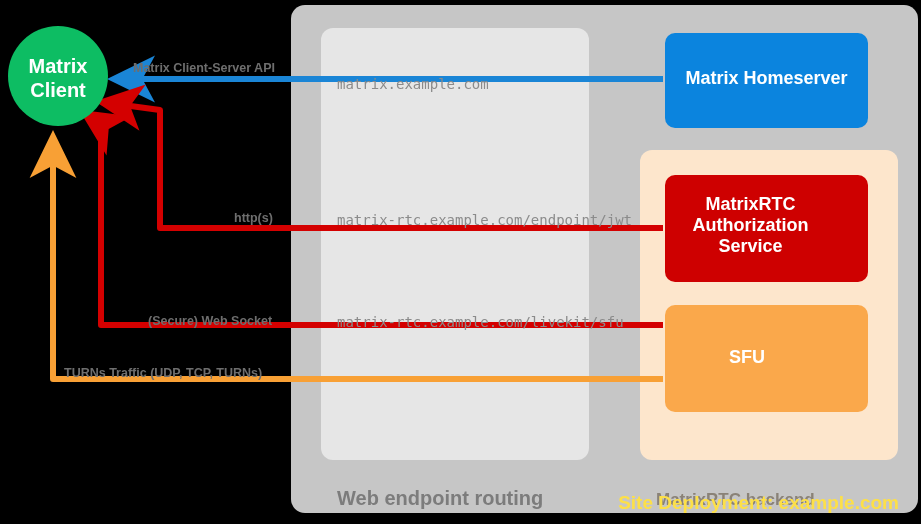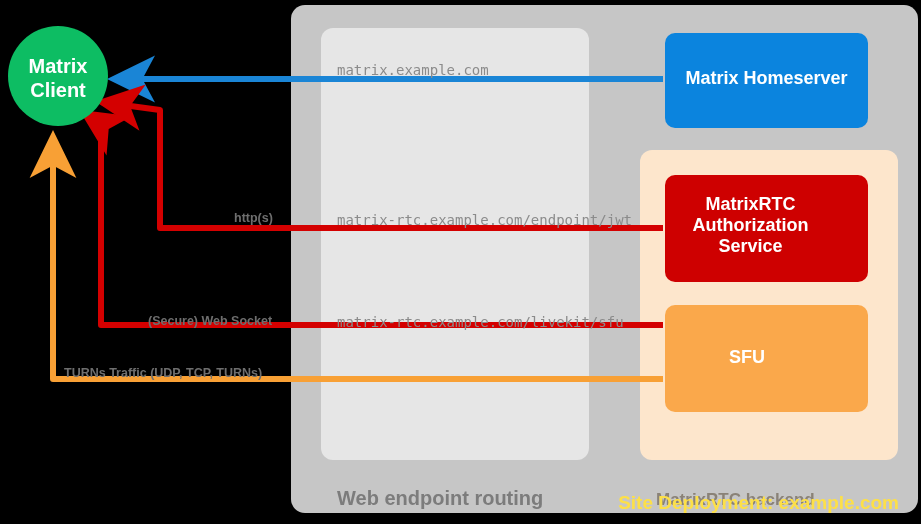--- a/index.html
+++ b/index.html
@@ -130,21 +130,21 @@
   }
   
   .url-label {
     position: absolute;
     left: 337px;
     color: #8b8b8b;
     font-family: "DejaVu Sans Mono", "Liberation Mono", monospace;
     font-size: 14px;
     white-space: nowrap;
   }
-  #url-matrix   { top: 62px; }
+  #url-matrix   { top: 76px; }
   #url-jwt      { top: 212px; }
   #url-sfu      { top: 314px; }
   
   .edge-label {
     position: absolute;
     color: #6e6e6e;
     font-size: 12.5px;
     font-weight: bold;
     white-space: nowrap;
   }
@@ -210,20 +210,21 @@
     <div>Service</div>
   </div>
 
   <div id="sfu-box" class="service-box"></div>
   <div id="sfu-label" class="node-label">SFU</div>
 
   <div id="url-matrix" class="url-label">matrix.example.com</div>
   <div id="url-jwt" class="url-label">matrix-rtc.example.com/endpoint/jwt</div>
   <div id="url-sfu" class="url-label">matrix-rtc.example.com/livekit/sfu</div>
 
+  <div id="lbl-csapi" class="edge-label">Matrix Client-Server API</div>
   <div id="lbl-https" class="edge-label">http(s)</div>
   <div id="lbl-wss" class="edge-label">(Secure) Web Socket</div>
   <div id="lbl-webrtc" class="edge-label">TURNs Traffic (UDP, TCP, TURNs)</div>
 
   <div id="routing-title">Web endpoint routing</div>
   <div id="backend-title">MatrixRTC backend</div>
   <div id="deployment-title">Site Deployment: example.com</div>
 
 </div>
 

